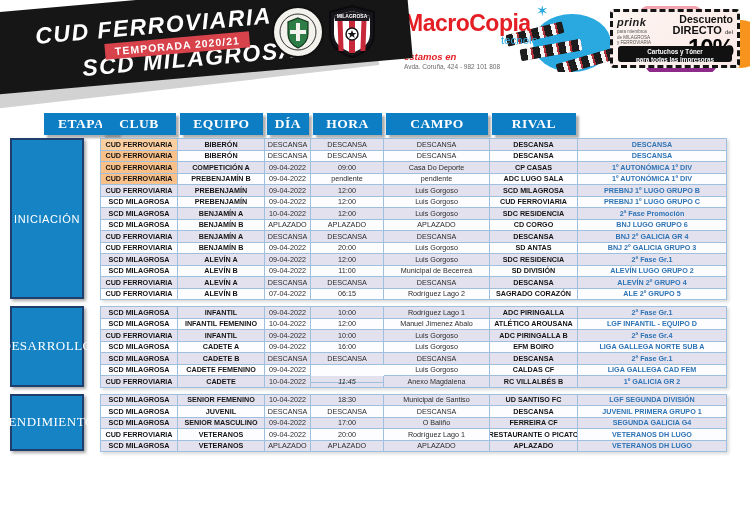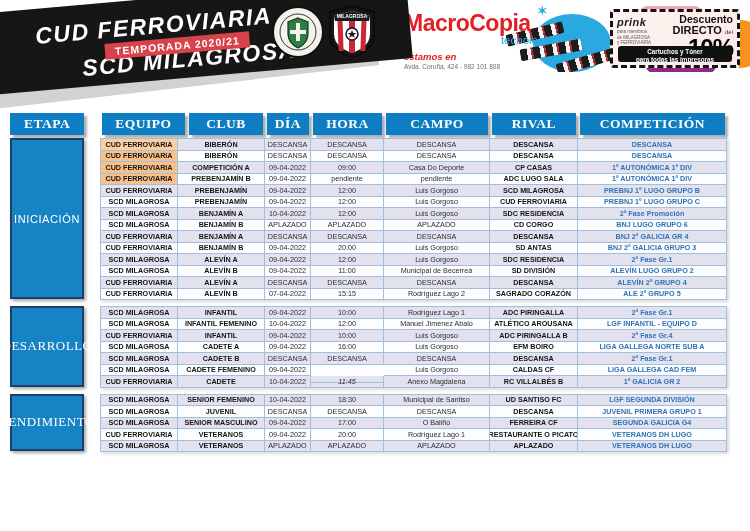--- a/index.html
+++ b/index.html
@@ -62,21 +62,21 @@
               border-radius:3px;color:#fff;text-align:center;font-weight:700;font-size:6.3px;
               line-height:1.25;padding-top:2px;box-sizing:border-box;}
 
   
   .hcell,.etapa-head{background:#0d7ec4;color:#fff;font-family:"Liberation Serif",serif;
          font-weight:bold;display:flex;align-items:center;justify-content:center;
          letter-spacing:.5px;font-size:13.5px;box-shadow:3px 3px 2px rgba(110,110,110,.55);
          box-sizing:border-box;}
   .header-row{position:absolute;display:flex;}
   .hcell{margin:0 2px;}
-  .etapa-head{position:absolute;}
+  .etapa-head{position:absolute;margin-left:34px;}
   .etapa-box{position:absolute;background:#1583c4;border:2px solid #1e3f6d;color:#fff;
              display:flex;align-items:center;justify-content:center;font-size:11px;
              letter-spacing:.6px;box-shadow:2px 2px 3px rgba(0,0,0,.35);box-sizing:border-box;}
   .etapa-box.serif{font-family:"Liberation Serif",serif;font-size:13px;letter-spacing:.5px;}
   .rows{position:absolute;border-top:1px solid #9cc0de;box-sizing:border-box;
         box-shadow:2px 2px 3px rgba(0,0,0,.15);}
   .row{display:flex;}
   .row:nth-child(odd){background:#e4e1ee;}
   .row:nth-child(even){background:#fdfcff;}
   .cell{display:flex;align-items:center;justify-content:center;box-sizing:border-box;
@@ -171,27 +171,26 @@
       <div class="coupon-bar">
         <div>Cartuchos y Tóner</div>
         <div>para todas las impresoras</div>
       </div>
     </div>
   </div>
 
   <div id="table-root">
       <div class="etapa-head" style="left: 10px; top: 113px; width: 74px; height: 22px;">ETAPA</div>
       <div class="header-row" style="left: 100px; top: 113px; width: 627px; height: 22px;">
+        <div class="hcell" style="width: 74px;">CLUB</div>
         <div class="hcell" style="width: 83px;">EQUIPO</div>
-        <div class="hcell" style="width: 74px;">CLUB</div>
         <div class="hcell" style="width: 42px;">DÍA</div>
         <div class="hcell" style="width: 69px;">HORA</div>
         <div class="hcell" style="width: 102px;">CAMPO</div>
         <div class="hcell" style="width: 84px;">RIVAL</div>
-        <div class="hcell" style="width: 145px;">COMPETICIÓN</div>
       </div>
       <div class="etapa-box" style="left: 10px; top: 138px; width: 74px; height: 161px;">INICIACIÓN</div>
       <div class="rows" style="left: 100px; top: 138px; width: 627px;">
         <div class="row" style="height: 11.5px;">
           <span class="cell c-club hl" style="width: 78px;">CUD FERROVIARIA</span>
           <span class="cell c-equipo" style="width: 87px;">BIBERÓN</span>
           <span class="cell c-dia" style="width: 46px;">DESCANSA</span>
           <span class="cell c-hora" style="width: 73px;">DESCANSA</span>
           <span class="cell c-campo" style="width: 106px;">DESCANSA</span>
           <span class="cell c-rival" style="width: 88px;">DESCANSA</span>
@@ -302,21 +301,21 @@
           <span class="cell c-dia" style="width: 46px;">DESCANSA</span>
           <span class="cell c-hora" style="width: 73px;">DESCANSA</span>
           <span class="cell c-campo" style="width: 106px;">DESCANSA</span>
           <span class="cell c-rival" style="width: 88px;">DESCANSA</span>
           <span class="cell c-competicion" style="width: 149px;">ALEVÍN 2º GRUPO 4</span>
         </div>
         <div class="row" style="height: 11.5px;">
           <span class="cell c-club" style="width: 78px;">CUD FERROVIARIA</span>
           <span class="cell c-equipo" style="width: 87px;">ALEVÍN B</span>
           <span class="cell c-dia" style="width: 46px;">07-04-2022</span>
-          <span class="cell c-hora" style="width: 73px;">15:15</span>
+          <span class="cell c-hora" style="width: 73px;">06:15</span>
           <span class="cell c-campo" style="width: 106px;">Rodríguez Lago 2</span>
           <span class="cell c-rival" style="width: 88px;">SAGRADO CORAZÓN</span>
           <span class="cell c-competicion" style="width: 149px;">ALE 2º GRUPO 5</span>
         </div>
       </div>
       <div class="etapa-box serif" style="left: 10px; top: 306px; width: 74px; height: 80.5px;">DESARROLLO</div>
       <div class="rows" style="left: 100px; top: 306px; width: 627px;">
         <div class="row" style="height: 11.5px;">
           <span class="cell c-club" style="width: 78px;">SCD MILAGROSA</span>
           <span class="cell c-equipo" style="width: 87px;">INFANTIL</span>

